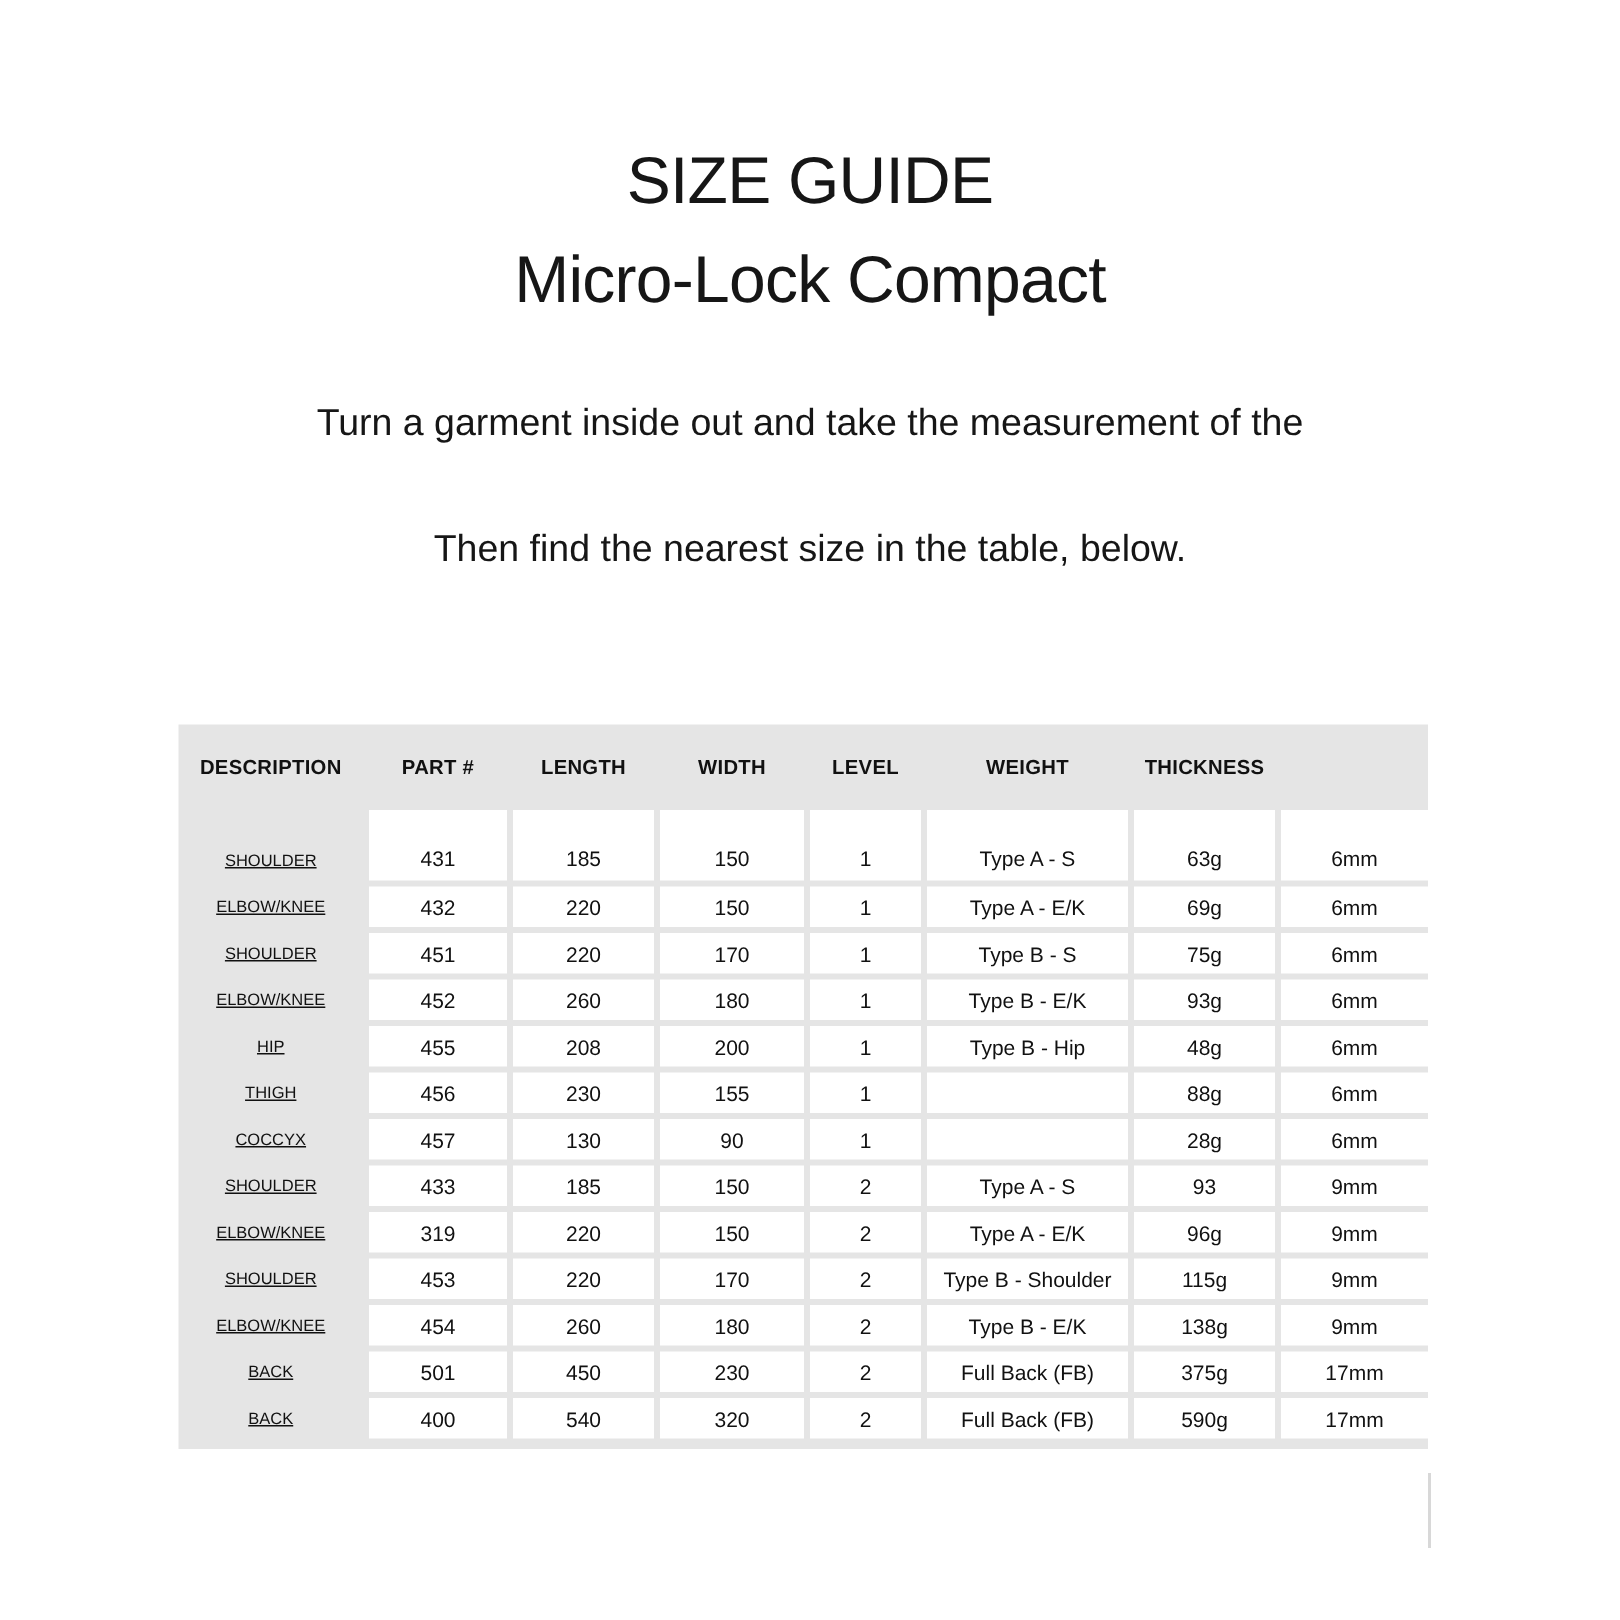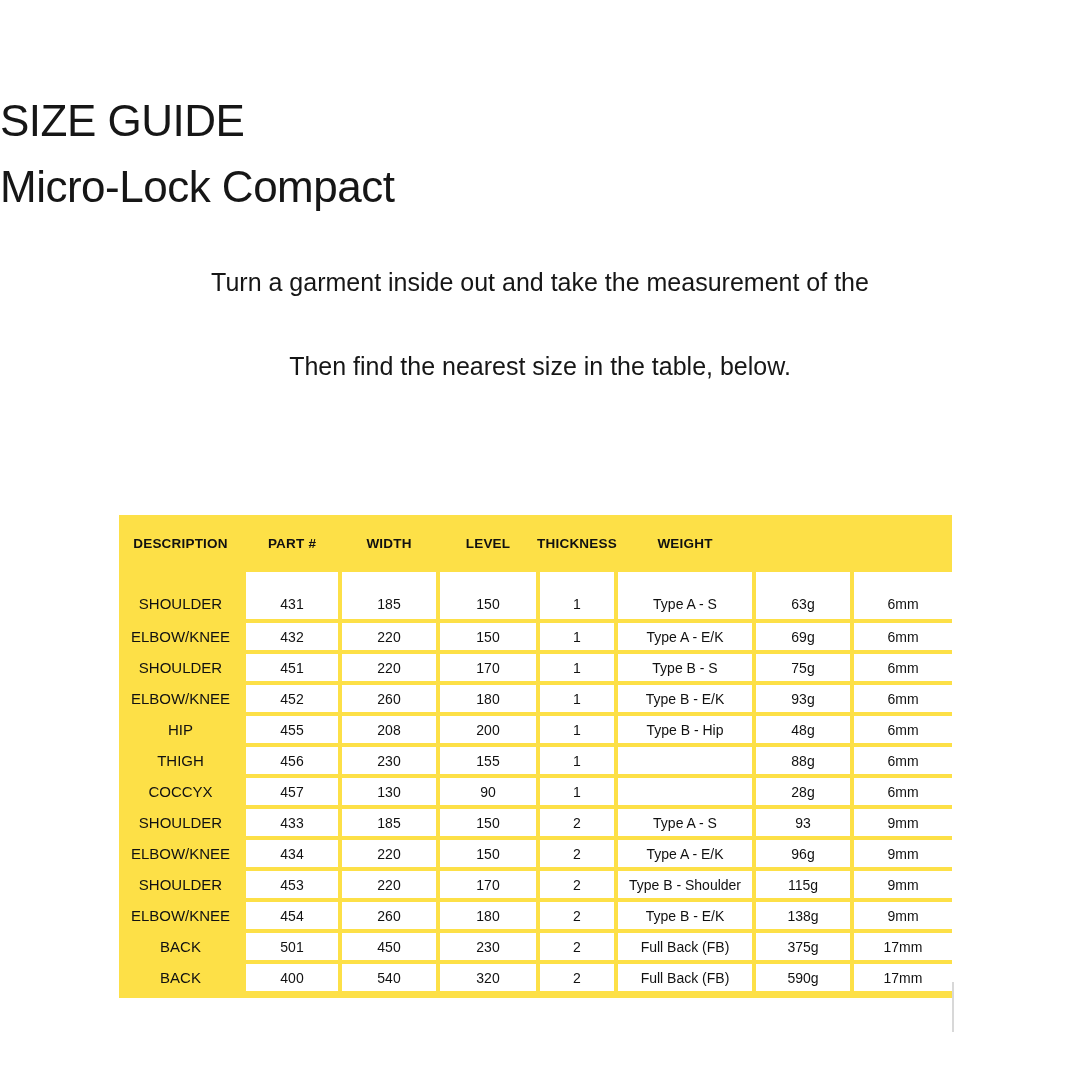--- a/index.html
+++ b/index.html
@@ -10,21 +10,21 @@
     color: #1a1a1a;
     overflow: hidden;
   }
 
   
   .title-block {
     position: absolute;
     top: 88px;
     left: 0;
     width: 1080px;
-    text-align: left;
+    text-align: center;
     line-height: 66px;
     font-size: 44px;
     font-weight: 400;
     letter-spacing: -0.5px;
     color: #161616;
   }
 
   
   .instructions {
     position: absolute;
@@ -38,22 +38,21 @@
   }
   .instructions .para2 { margin-top: 41px; }
 
   
   .table-panel {
     position: absolute;
     left: 119px;
     top: 483px;
     width: 833px;
     height: 483px;
-    background: #fde047;
-    margin-top: 32px;
+    background: #e5e5e5;
   }
   .t-header {
     display: grid;
     grid-template-columns: 123px 92px 94px 96px 74px 134px 94px 98px;
     column-gap: 4px;
     height: 57px;
   }
   .hcell {
     display: flex;
     align-items: center;
@@ -75,21 +74,22 @@
     background: #ffffff;
     display: flex;
     align-items: center;
     justify-content: center;
     font-size: 14px;
     color: #111111;
     white-space: nowrap;
   }
   .cell.desc {
     background: transparent;
-    font-size: 15px;
+    font-size: 11px;
+    text-decoration: underline;
   }
   .cell.tall {
     align-items: flex-end;
     padding-bottom: 7px;
   }
 
   
   .edge-line {
     position: absolute;
     left: 952px;
@@ -109,24 +109,25 @@
 
 <div class="instructions">
   <div>Turn a garment inside out and take the measurement of the</div>
   <div class="para2">Then find the nearest size in the table, below.</div>
 </div>
 
 <div class="table-panel">
   <div class="t-header" id="t-header">
       <div class="hcell">DESCRIPTION</div>
       <div class="hcell">PART #</div>
+      <div class="hcell">LENGTH</div>
       <div class="hcell">WIDTH</div>
       <div class="hcell">LEVEL</div>
+      <div class="hcell">WEIGHT</div>
       <div class="hcell">THICKNESS</div>
-      <div class="hcell">WEIGHT</div>
     </div>
   <div class="t-body" id="t-body">
       <div class="cell desc tall">SHOULDER</div>
       <div class="cell tall">431</div>
       <div class="cell tall">185</div>
       <div class="cell tall">150</div>
       <div class="cell tall">1</div>
       <div class="cell tall">Type A - S</div>
       <div class="cell tall">63g</div>
       <div class="cell tall">6mm</div>
@@ -180,21 +181,21 @@
       <div class="cell">6mm</div>
       <div class="cell desc">SHOULDER</div>
       <div class="cell">433</div>
       <div class="cell">185</div>
       <div class="cell">150</div>
       <div class="cell">2</div>
       <div class="cell">Type A - S</div>
       <div class="cell">93</div>
       <div class="cell">9mm</div>
       <div class="cell desc">ELBOW/KNEE</div>
-      <div class="cell">434</div>
+      <div class="cell">319</div>
       <div class="cell">220</div>
       <div class="cell">150</div>
       <div class="cell">2</div>
       <div class="cell">Type A - E/K</div>
       <div class="cell">96g</div>
       <div class="cell">9mm</div>
       <div class="cell desc">SHOULDER</div>
       <div class="cell">453</div>
       <div class="cell">220</div>
       <div class="cell">170</div>

